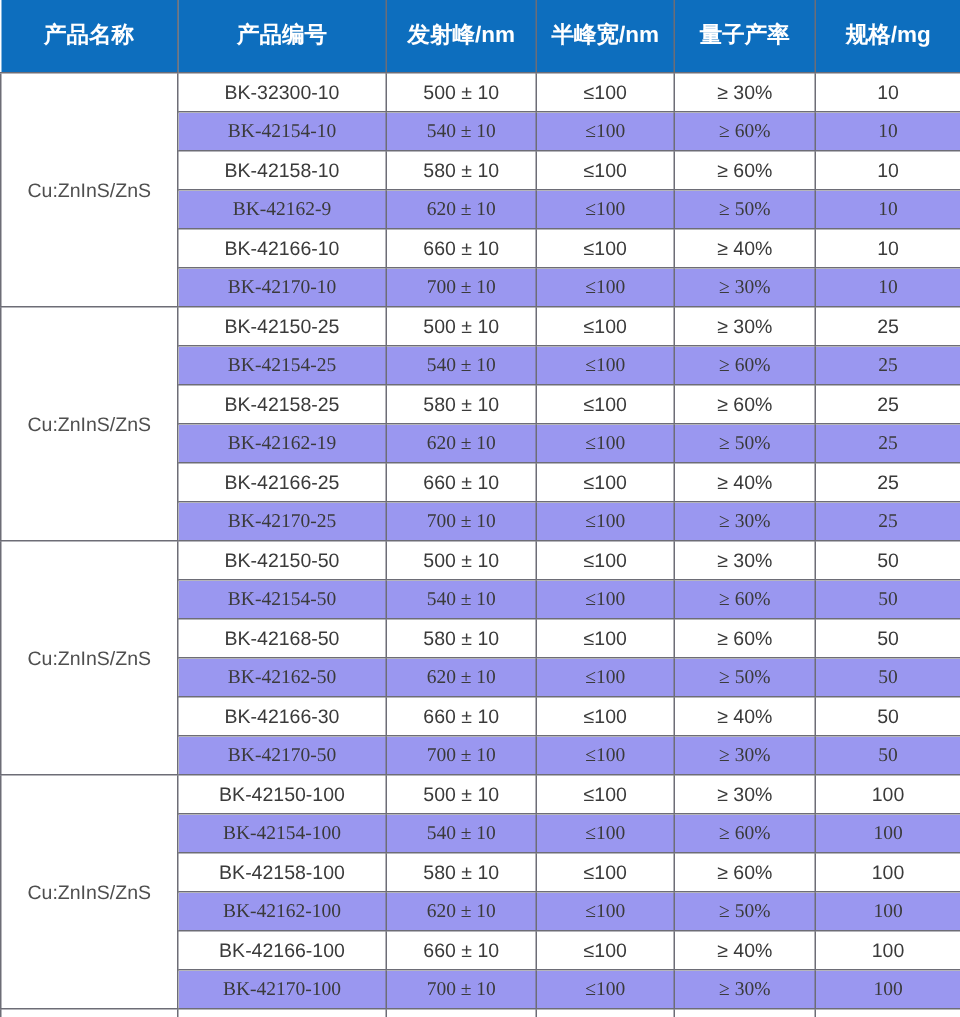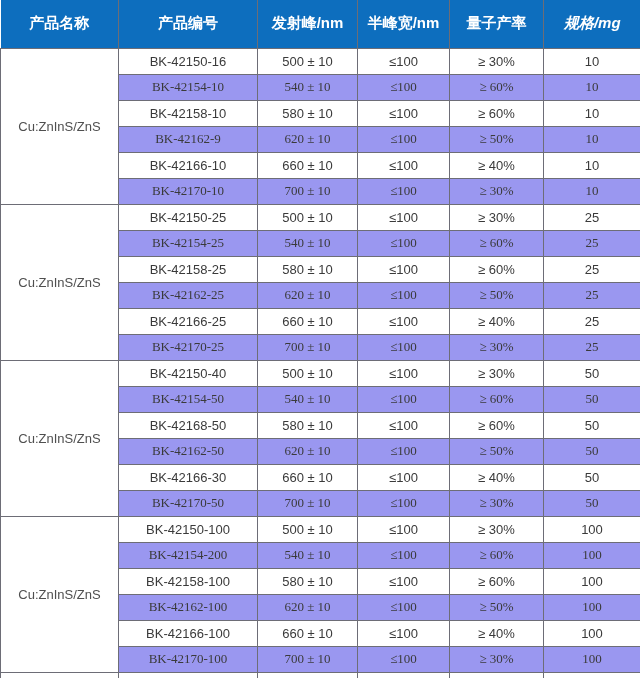--- a/index.html
+++ b/index.html
@@ -40,21 +40,21 @@
     font-size:15px;
     font-weight:bold;
     height:48px;
     text-align:center;
     vertical-align:middle;
     border:1px solid var(--border);
     border-top:none;
     padding:0;
   }
   th:first-child{border-left:none;}
-  th:last-child{border-right:none;font-style:italic;}
+  th:last-child{border-right:none;}
   td{
     border:1px solid var(--border);
     height:26px;
     font-size:13px;
     color:var(--body-text);
     text-align:center;
     vertical-align:middle;
     padding:0 2px;
     background:var(--row-bg);
     overflow:hidden;
@@ -92,21 +92,21 @@
           <th>产品编号</th>
           <th>发射峰/nm</th>
           <th>半峰宽/nm</th>
           <th>量子产率</th>
           <th>规格/mg</th>
         </tr>
     </thead>
     <tbody id="table-body">
         <tr>
           <td class="name-cell" rowspan="6">Cu:ZnInS/ZnS</td>
-          <td>BK-42150-16</td>
+          <td>BK-32300-10</td>
           <td>500 ± 10</td>
           <td>≤100</td>
           <td>≥ 30%</td>
           <td>10</td>
         </tr>
         <tr class="alt">
           <td>BK-42154-10</td>
           <td>540 ± 10</td>
           <td>≤100</td>
           <td>≥ 60%</td>
@@ -156,21 +156,21 @@
           <td>25</td>
         </tr>
         <tr>
           <td>BK-42158-25</td>
           <td>580 ± 10</td>
           <td>≤100</td>
           <td>≥ 60%</td>
           <td>25</td>
         </tr>
         <tr class="alt">
-          <td>BK-42162-25</td>
+          <td>BK-42162-19</td>
           <td>620 ± 10</td>
           <td>≤100</td>
           <td>≥ 50%</td>
           <td>25</td>
         </tr>
         <tr>
           <td>BK-42166-25</td>
           <td>660 ± 10</td>
           <td>≤100</td>
           <td>≥ 40%</td>
@@ -178,21 +178,21 @@
         </tr>
         <tr class="alt">
           <td>BK-42170-25</td>
           <td>700 ± 10</td>
           <td>≤100</td>
           <td>≥ 30%</td>
           <td>25</td>
         </tr>
         <tr>
           <td class="name-cell" rowspan="6">Cu:ZnInS/ZnS</td>
-          <td>BK-42150-40</td>
+          <td>BK-42150-50</td>
           <td>500 ± 10</td>
           <td>≤100</td>
           <td>≥ 30%</td>
           <td>50</td>
         </tr>
         <tr class="alt">
           <td>BK-42154-50</td>
           <td>540 ± 10</td>
           <td>≤100</td>
           <td>≥ 60%</td>
@@ -228,21 +228,21 @@
         </tr>
         <tr>
           <td class="name-cell" rowspan="6">Cu:ZnInS/ZnS</td>
           <td>BK-42150-100</td>
           <td>500 ± 10</td>
           <td>≤100</td>
           <td>≥ 30%</td>
           <td>100</td>
         </tr>
         <tr class="alt">
-          <td>BK-42154-200</td>
+          <td>BK-42154-100</td>
           <td>540 ± 10</td>
           <td>≤100</td>
           <td>≥ 60%</td>
           <td>100</td>
         </tr>
         <tr>
           <td>BK-42158-100</td>
           <td>580 ± 10</td>
           <td>≤100</td>
           <td>≥ 60%</td>

